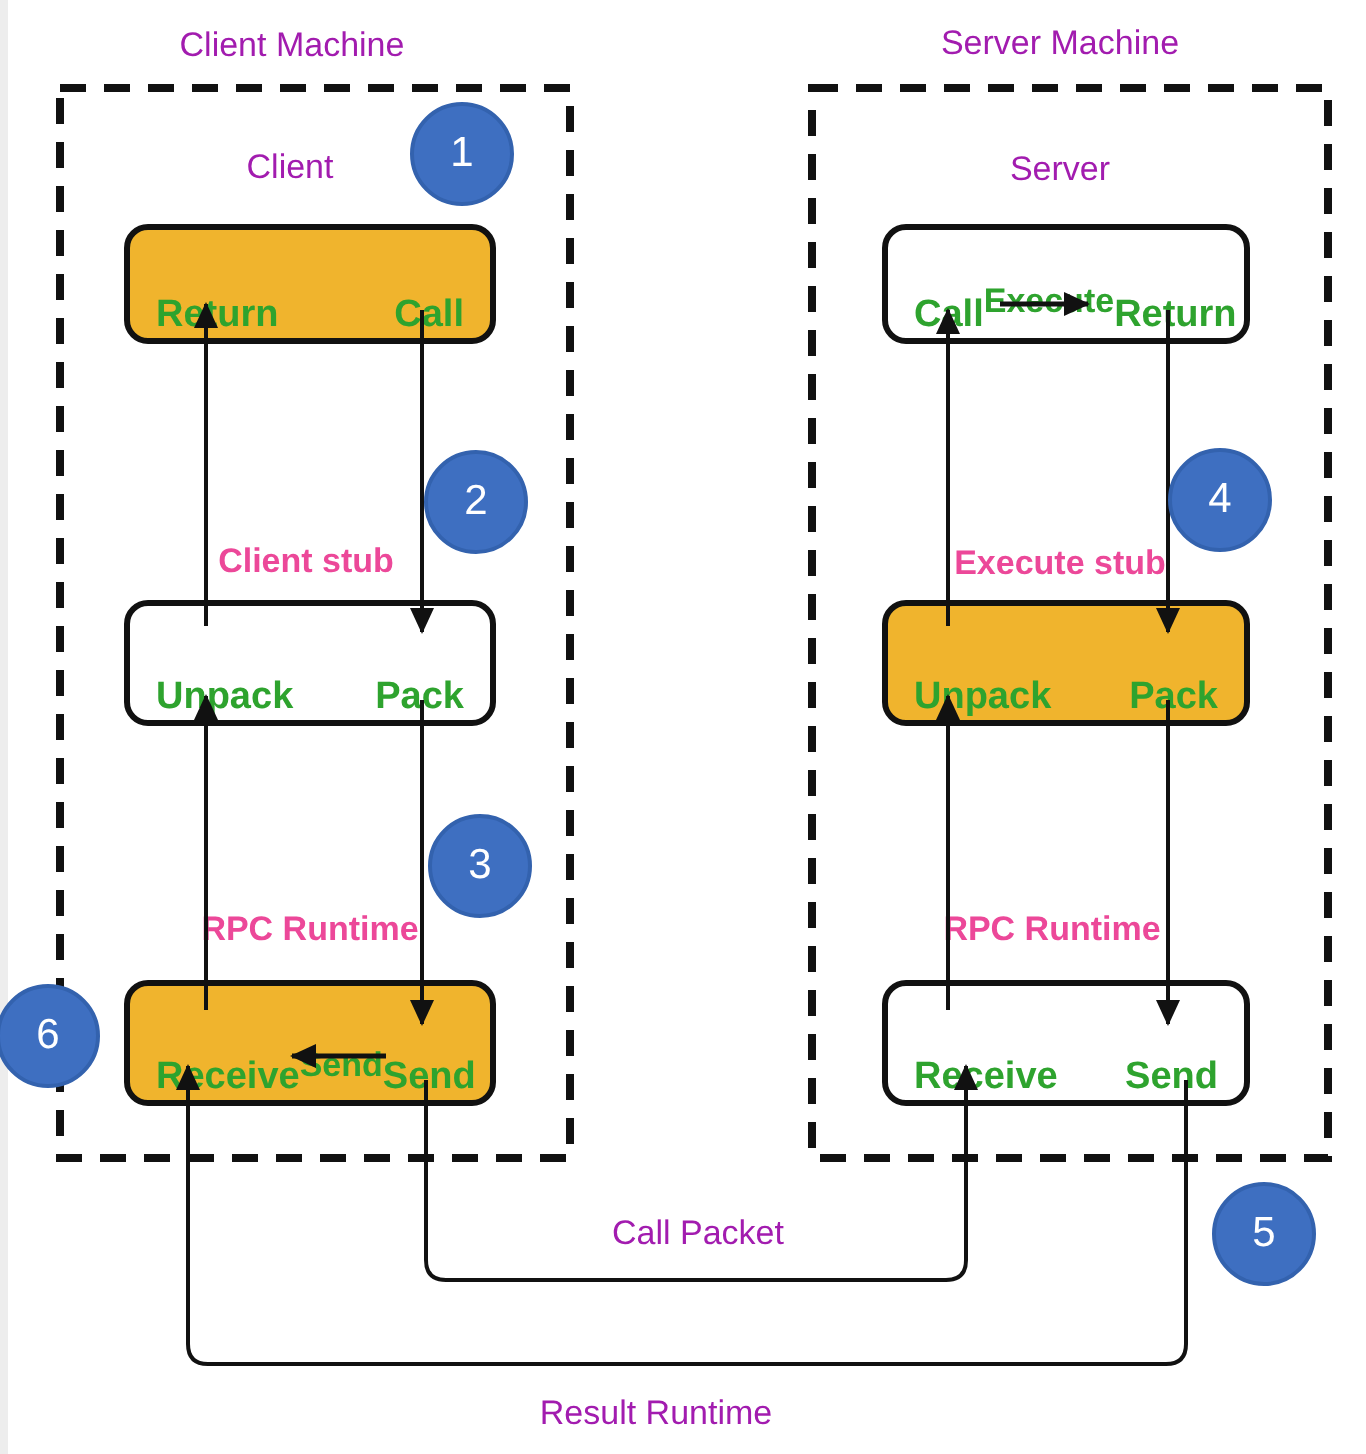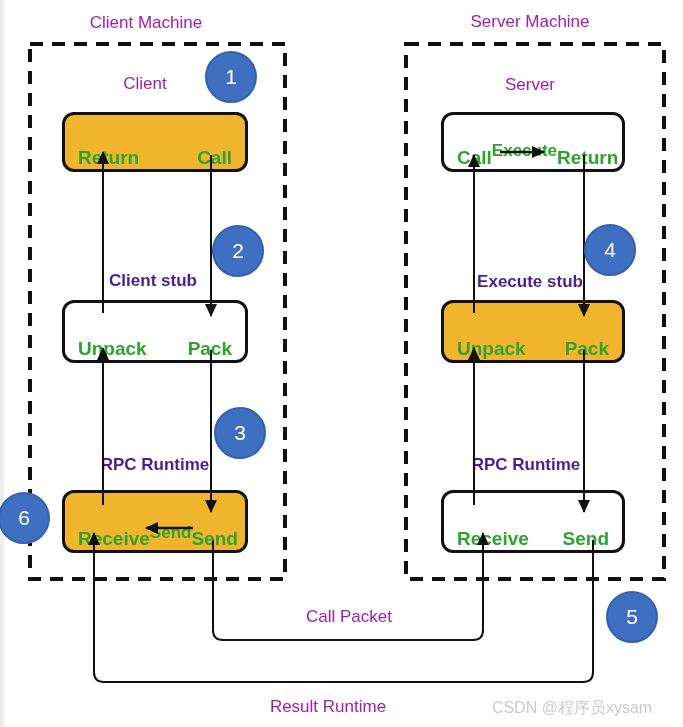--- a/index.html
+++ b/index.html
@@ -16,21 +16,21 @@
     display:flex; align-items:flex-end; justify-content:space-between;
     padding:0 13px; background:#fff;
   }
   .box.yellow { background:#F0B42D; }
   .box-label { color:#2EA32E; font-weight:bold; font-size:19px; white-space:nowrap; }
   .mid-label { color:#2EA32E; font-weight:bold; font-size:17px; transform:translateY(-8px); white-space:nowrap; }
   .mid-label.wait { transform:translateY(-7px); }
 
   
   .tlabel { position:absolute; transform:translateX(-50%); font-size:17px; color:#a21caf; white-space:nowrap; }
-  .glabel { position:absolute; transform:translateX(-50%); font-size:17px; color:#4c1d95; font-weight:bold; white-space:nowrap; }
+  .glabel { position:absolute; transform:translateX(-50%); font-size:17px; color:#ec4899; font-weight:bold; white-space:nowrap; }
 
   
   .step {
     position:absolute; width:52px; height:52px; box-sizing:border-box;
     border-radius:50%; background:#3E6FC1; border:2px solid #3362AE;
     color:#fff; font-size:21px; display:flex; align-items:center; justify-content:center;
   }
   .s1 { left:205px; top:51px; }
   .s2 { left:212px; top:225px; }
   .s3 { left:214px; top:407px; }
@@ -88,21 +88,20 @@
   </div>
 
   <div class="box" style="left:441px; top:490px; width:184px; height:63px;">
     <span class="box-label">Receive</span>
     <span class="box-label">Send</span>
   </div>
 
   <div class="tlabel" style="left:349px; top:607px;">Call Packet</div>
   <div class="tlabel" style="left:328px; top:697px;">Result Runtime</div>
 
-  <div class="watermark">CSDN @程序员xysam</div>
 
   <svg class="overlay" width="683" height="727" viewBox="0 0 683 727">
     <defs>
       <marker id="ah" markerUnits="userSpaceOnUse" markerWidth="14" markerHeight="12" refX="12" refY="6" orient="auto">
         <path d="M0,0 L13,6 L0,12 Z" fill="#111"></path>
       </marker>
     </defs>
 
     <rect x="30" y="44" width="255" height="535" fill="none" stroke="#111" stroke-width="4" stroke-dasharray="13 9"></rect>
     <rect x="406" y="44" width="258" height="535" fill="none" stroke="#111" stroke-width="4" stroke-dasharray="13 9"></rect>

